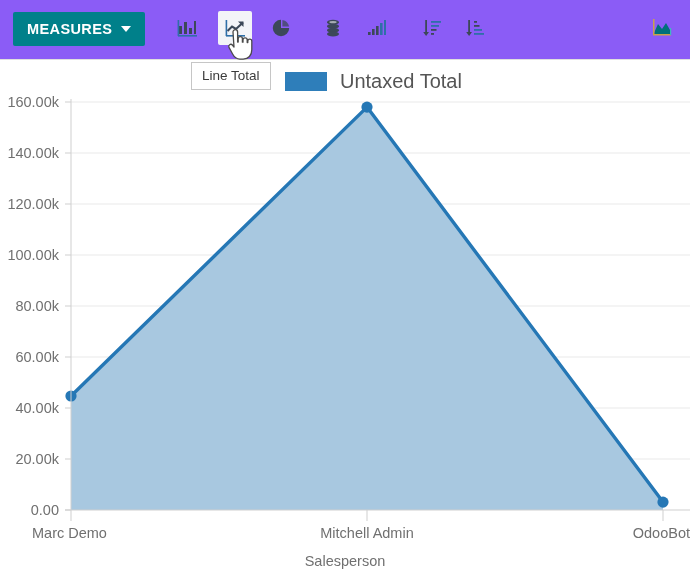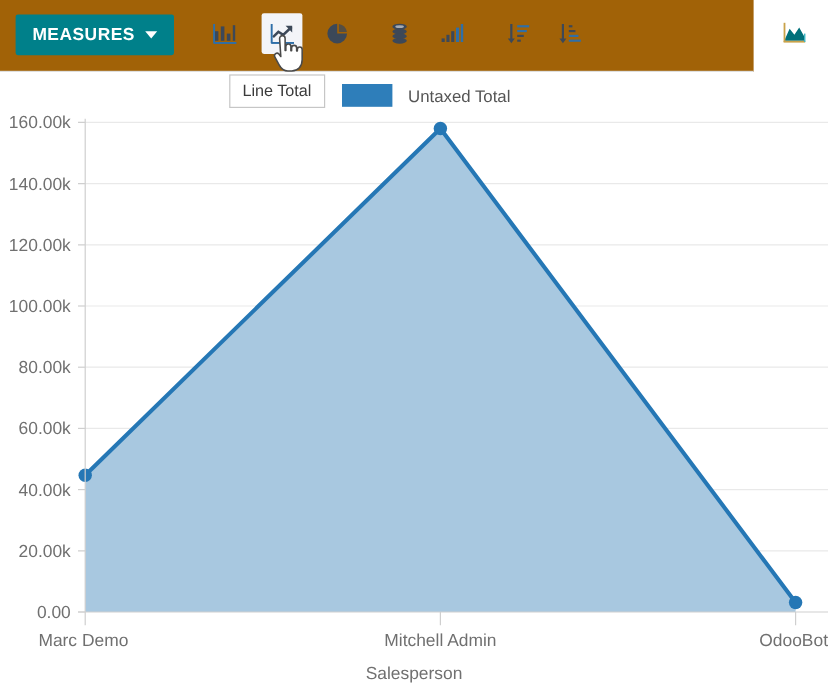--- a/index.html
+++ b/index.html
@@ -13,23 +13,23 @@
     font-family: "Liberation Sans", sans-serif;
     overflow: hidden;
     position: relative;
     color: #4c4c4c;
   }
 
   
   #toolbar {
     position: absolute;
     left: 0; top: 0;
-    width: 628px;
+    width: 690px;
     height: 60px;
-    background: #a16207;
+    background: #8b5cf6;
     border-bottom: 1px solid #dfdfdf;
     box-sizing: border-box;
   }
   #measures-button {
     position: absolute;
     left: 13px;
     top: 12px;
     height: 34px;
     padding: 0 14px;
     background: #00808a;
@@ -106,21 +106,21 @@
     align-items: center;
     gap: 13px;
     z-index: 30;
   }
   #legend .swatch {
     width: 42px;
     height: 19px;
     background: #2e7eba;
   }
   #legend .label {
-    font-size: 14px;
+    font-size: 20px;
     color: #555555;
   }
 
   
   #chart-area {
     position: absolute;
     left: 0;
     top: 61px;
     width: 690px;
     height: 517px;

